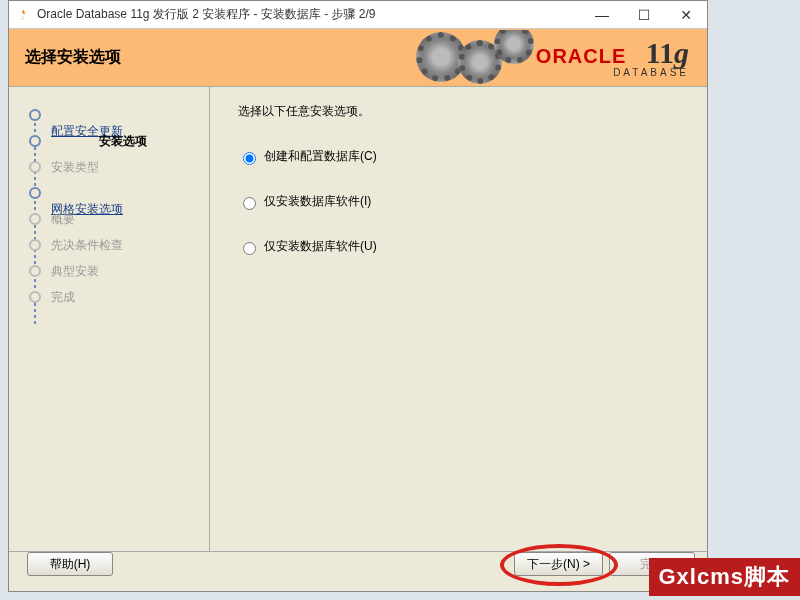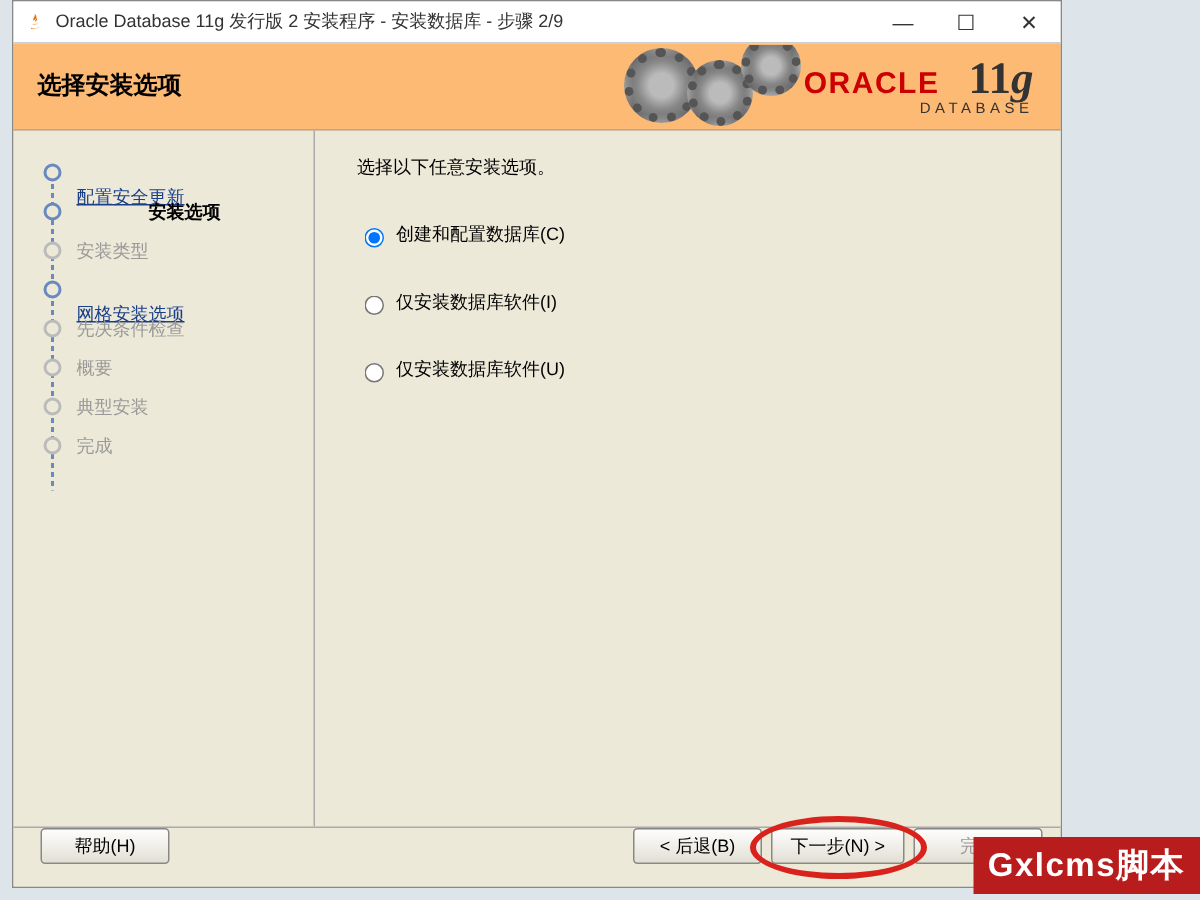--- a/index.html
+++ b/index.html
@@ -254,25 +254,25 @@
           <div class="step disabled">
             <div class="step-dot"></div>
             <span class="step-label">安装类型</span>
           </div>
           <div class="step future-link">
             <div class="step-dot"></div>
             <span class="step-label">网格安装选项</span>
           </div>
           <div class="step disabled">
             <div class="step-dot"></div>
+            <span class="step-label">概要</span>
+          </div>
+          <div class="step disabled">
+            <div class="step-dot"></div>
             <span class="step-label">先决条件检查</span>
-          </div>
-          <div class="step disabled">
-            <div class="step-dot"></div>
-            <span class="step-label">概要</span>
           </div>
           <div class="step disabled">
             <div class="step-dot"></div>
             <span class="step-label">典型安装</span>
           </div>
           <div class="step disabled">
             <div class="step-dot"></div>
             <span class="step-label">完成</span>
           </div>
         </div>
@@ -292,21 +292,20 @@
             <input type="radio" name="installopt" style="">
             <span>仅安装数据库软件(U)</span>
           </label>
         </div>
     </div>
   </div>
 
   <div class="button-bar">
     <button class="btn">帮助(H)</button>
     <div class="spacer"></div>
-    <button class="btn">&lt; 后退(B)</button>
     <button class="btn">下一步(N) &gt;</button>
     <button class="btn" disabled="">完成</button>
 
   </div>
 
 </div>
 
 <div class="red-highlight"></div>
 <div class="watermark">Gxlcms脚本</div>
 

